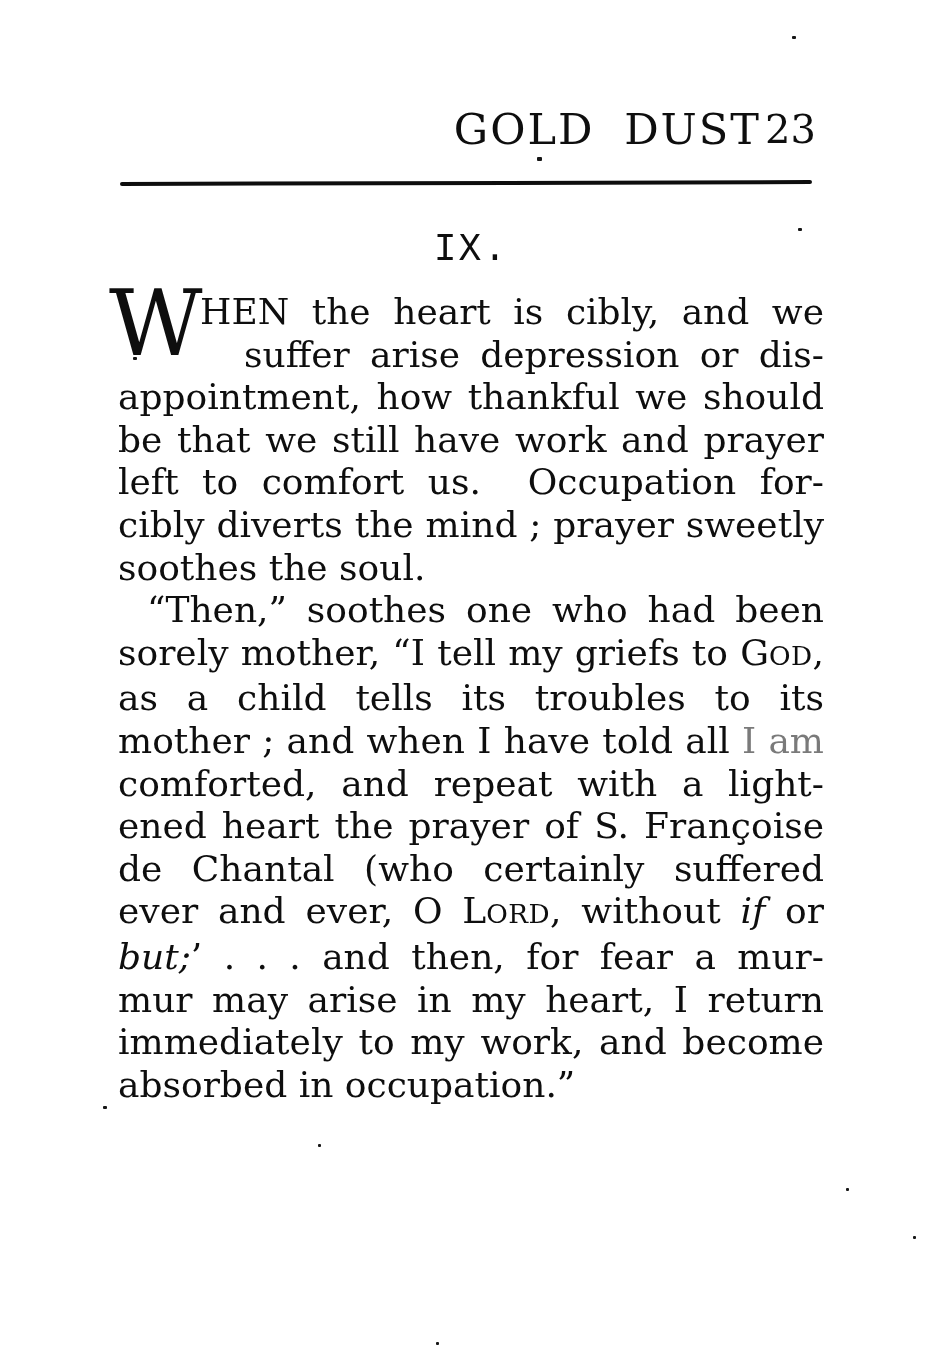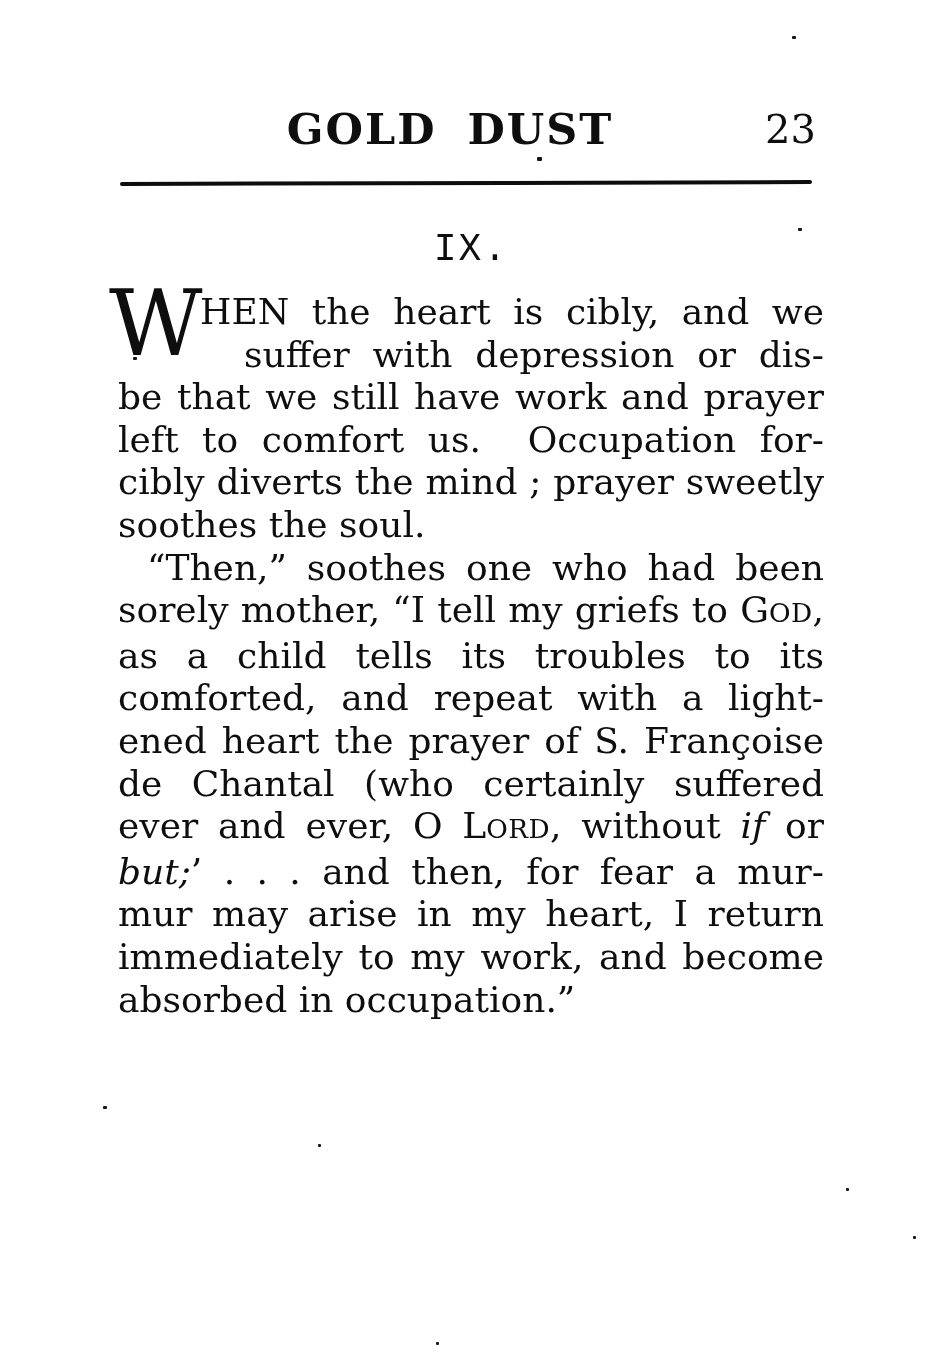--- a/index.html
+++ b/index.html
@@ -16,28 +16,27 @@
   
   .running-header {
     position: absolute;
     left: 118px;
     top: 104px;
     width: 706px;
     height: 60px;
   }
   .running-title {
     position: absolute;
-    left: 12px;
+    left: 3px;
     width: 640px;
-    text-align: center;
+    text-align: right;
     font-size: 43px;
     letter-spacing: 2px;
     word-spacing: 14px;
     white-space: nowrap;
-    font-weight: bold;
   }
   .page-number {
     position: absolute;
     right: 8px;
     top: 2px;
     font-size: 40px;
   }
   .header-rule {
     position: absolute;
     left: 120px;
@@ -101,28 +100,30 @@
   </div>
 
   <div class="header-rule"></div>
 
   <div class="chapter-heading">IX.</div>
 
   <div class="body-text">
     <span class="drop-cap">W</span>
     <div>
         <div class="line just" style="padding-left: 82px;"><span>HEN the heart is cibly, and we</span></div>
-        <div class="line just" style="padding-left: 126px;"><span>suffer with depression or dis-</span></div>
+        <div class="line just" style="padding-left: 126px;"><span>suffer arise depression or dis-</span></div>
+        <div class="line just"><span>appointment, how thankful we should</span></div>
         <div class="line just"><span>be that we still have work and prayer</span></div>
         <div class="line just"><span>left to comfort us.&nbsp; Occupation for-</span></div>
         <div class="line just"><span>cibly diverts the mind ; prayer sweetly</span></div>
         <div class="line"><span>soothes the soul.</span></div>
         <div class="line just" style="padding-left: 29px;"><span>“Then,” soothes one who had been</span></div>
         <div class="line just"><span>sorely mother, “I tell my griefs to G</span><span class="sc">OD</span><span>,</span></div>
         <div class="line just"><span>as a child tells its troubles to its</span></div>
+        <div class="line just"><span>mother ; and when I have told all </span><span class="faded">I am</span></div>
         <div class="line just"><span>comforted, and repeat with a light-</span></div>
         <div class="line just"><span>ened heart the prayer of S. Françoise</span></div>
         <div class="line just"><span>de Chantal (who certainly suffered</span></div>
         <div class="line just"><span>ever and ever, O L</span><span class="sc">ORD</span><span>, without </span><span class="it">if</span><span> or</span></div>
         <div class="line just"><span class="it">but;</span><span>’ . . . and then, for fear a mur-</span></div>
         <div class="line just"><span>mur may arise in my heart, I return</span></div>
         <div class="line just"><span>immediately to my work, and become</span></div>
         <div class="line"><span>absorbed in occupation.”</span></div>
       </div>
   </div>

